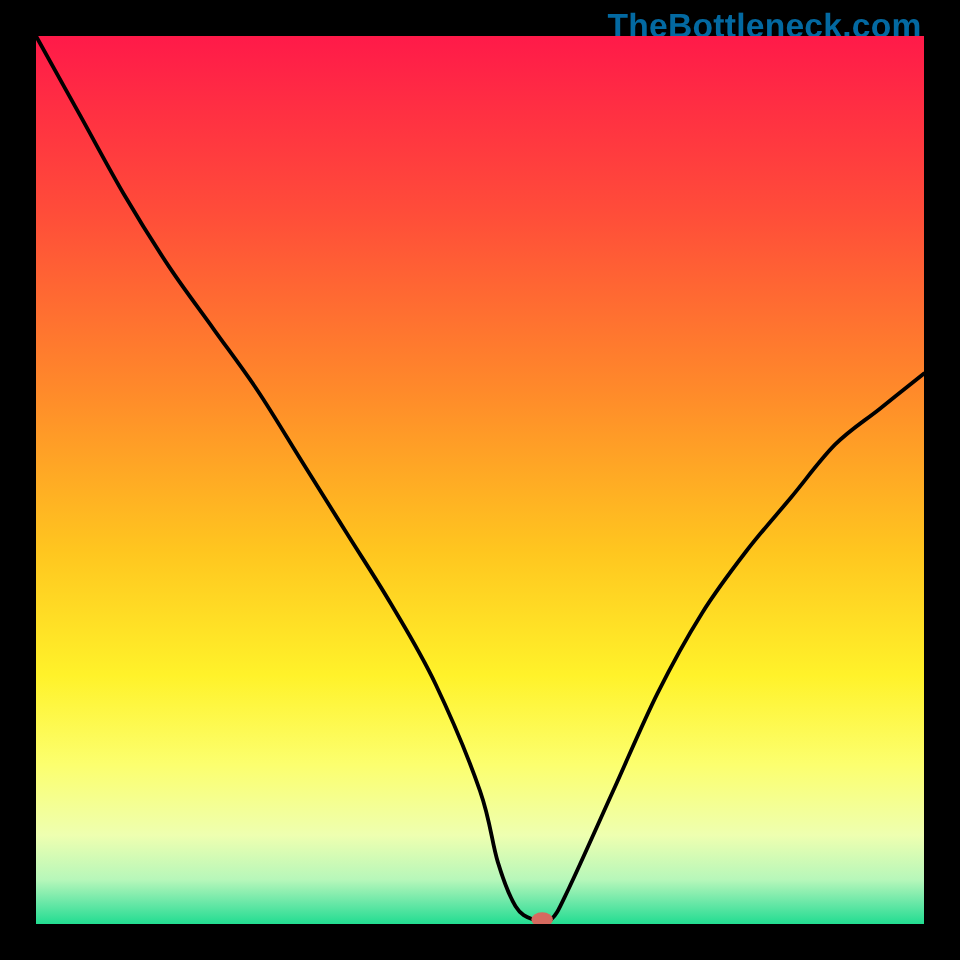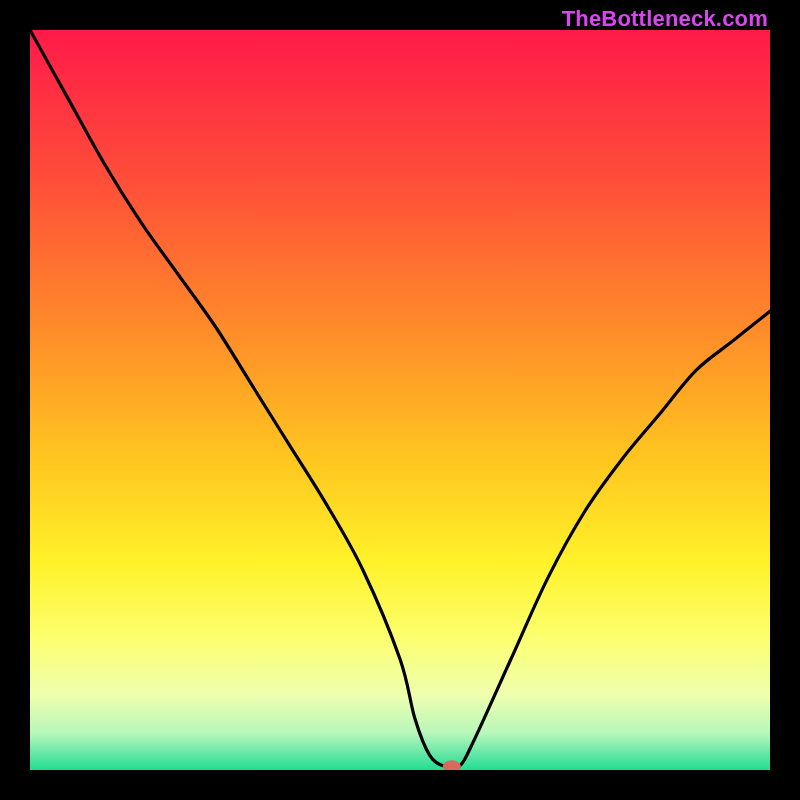--- a/index.html
+++ b/index.html
@@ -21,23 +21,23 @@
     left: 30px;
     top: 30px;
     width: 740px;
     height: 740px;
   }
   .watermark {
     position: absolute;
     top: 6px;
     right: 32px;
     font-family: Arial, Helvetica, sans-serif;
-    font-size: 22px;
+    font-size: 28px;
     font-weight: 600;
-    color: #d946ef;
+    color: #0369a1;
     letter-spacing: 0.2px;
   }
 </style>
 </head>
 <body>
 
 <div class="outer">
   <div class="watermark">TheBottleneck.com</div>
   <svg class="plot" viewBox="0 0 740 740" preserveAspectRatio="none">
     <defs>

